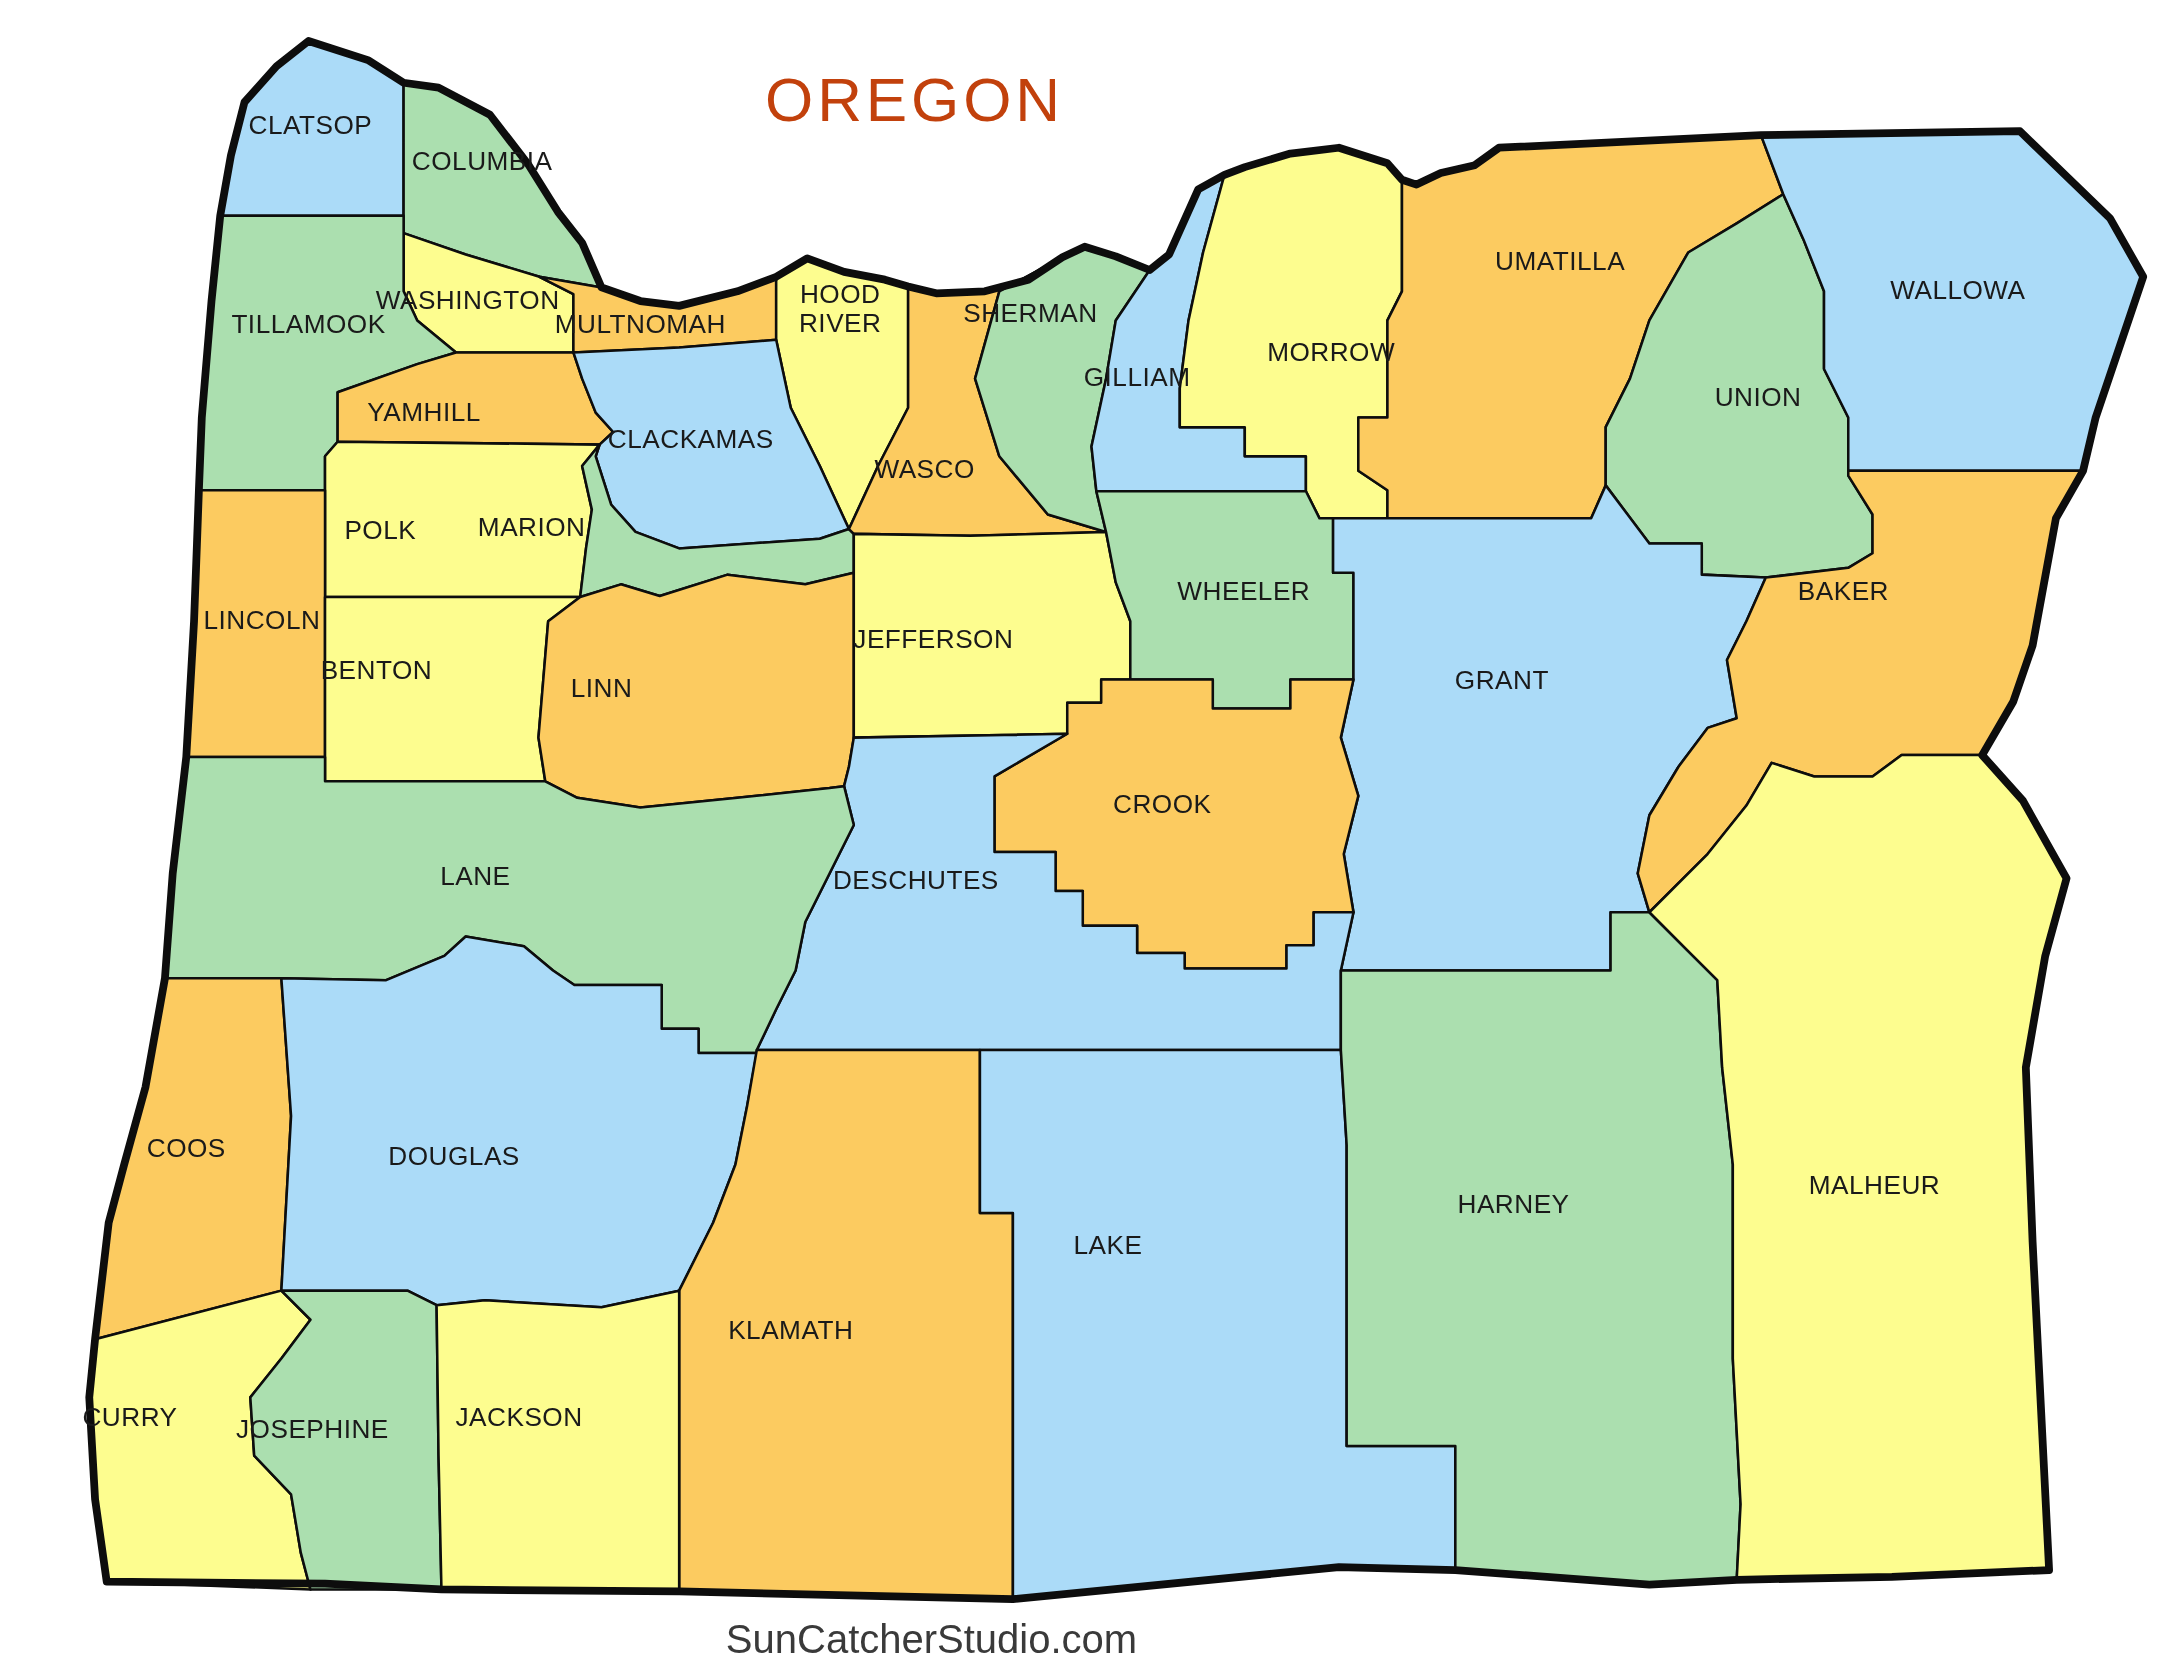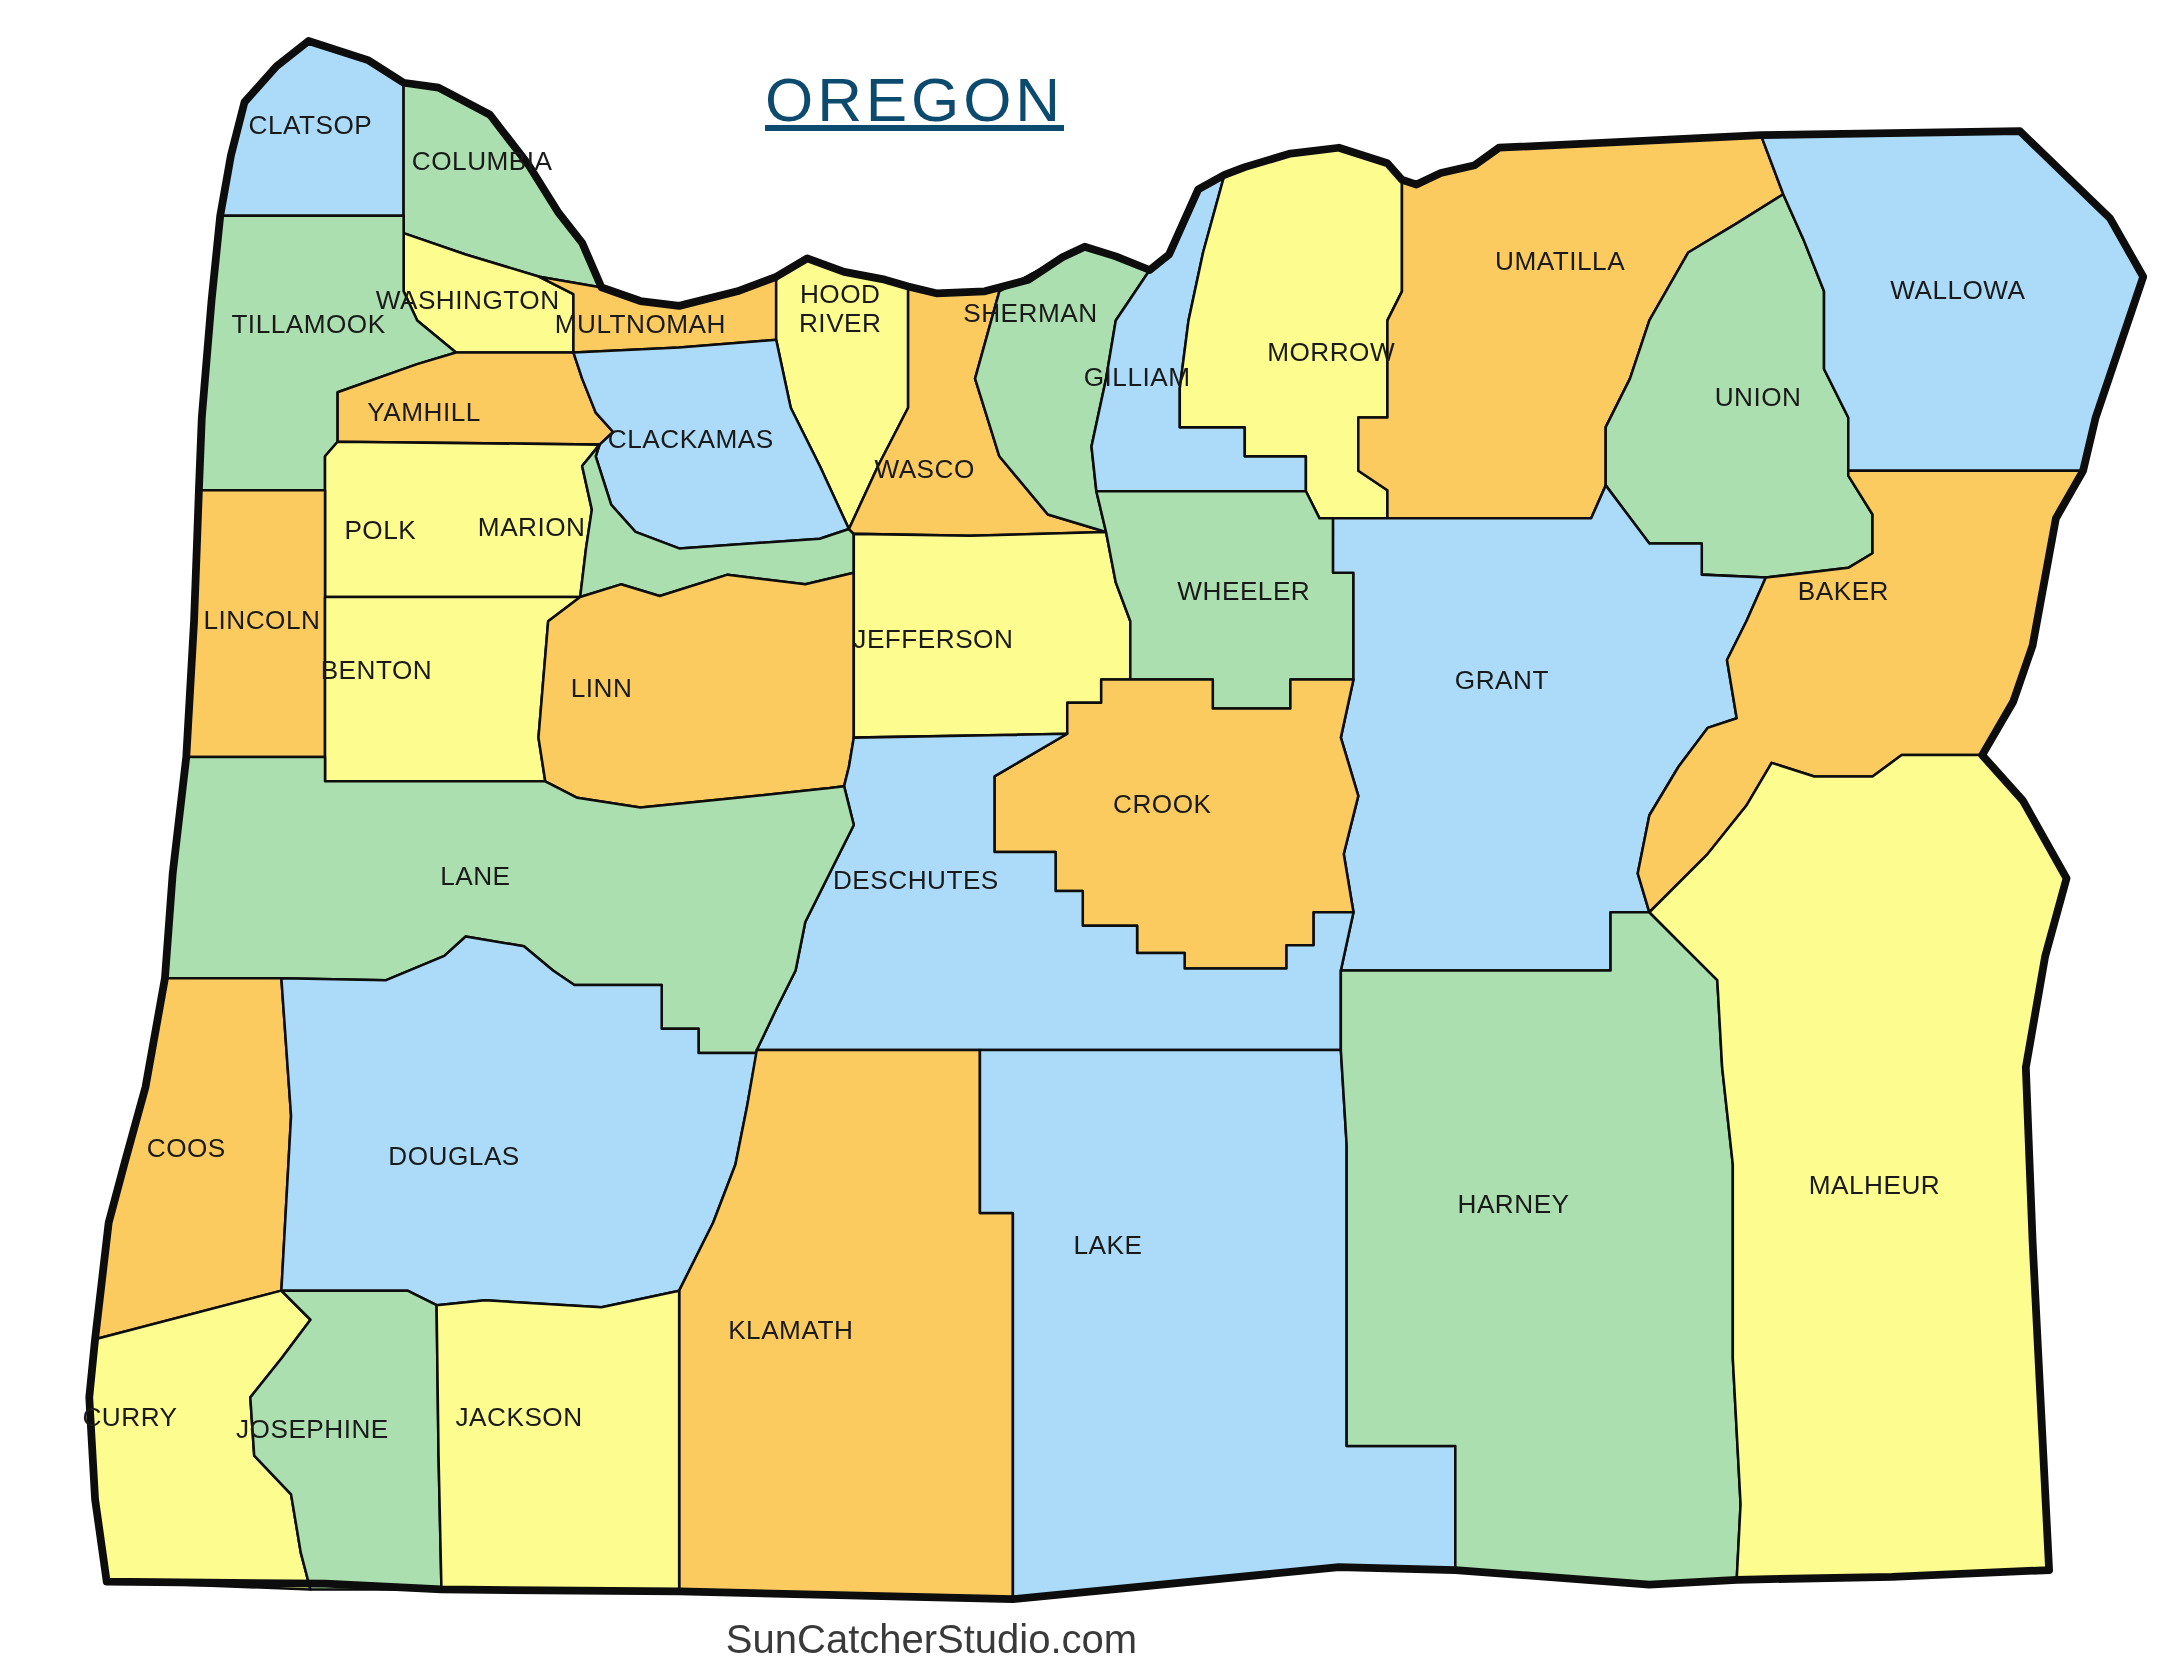--- a/index.html
+++ b/index.html
@@ -1,19 +1,19 @@
 <!DOCTYPE html>
 <html><head>
 <meta charset="utf-8">
 <style>
   html,body{margin:0;padding:0;background:#ffffff;}
   .stage{position:relative;width:2183px;height:1679px;background:#ffffff;overflow:hidden;
          font-family:"Liberation Sans", sans-serif;}
   .map-title{position:absolute;top:64px;left:0;width:1829px;text-align:center;
-             font-size:62px;letter-spacing:3.9px;color:#0c4a6e;font-weight:400;text-decoration:underline;}
+             font-size:62px;letter-spacing:3.9px;color:#c2410c;font-weight:400;}
   .map-footer{position:absolute;top:1617px;left:0;width:1863px;text-align:center;
               font-size:40px;color:#3a3a3a;font-weight:400;}
   svg{position:absolute;top:0;left:0;}
   .county{stroke:#0d0d0d;stroke-width:2.6;stroke-linejoin:round;}
   .state-outline{fill:none;stroke:#0d0d0d;stroke-width:8;stroke-linejoin:round;}
   .county-label{fill:#1a1a1a;font-size:27px;letter-spacing:0.5px;text-anchor:middle;
                 font-family:"Liberation Sans", sans-serif;font-weight:400;}
 </style>
 </head>
 <body>

